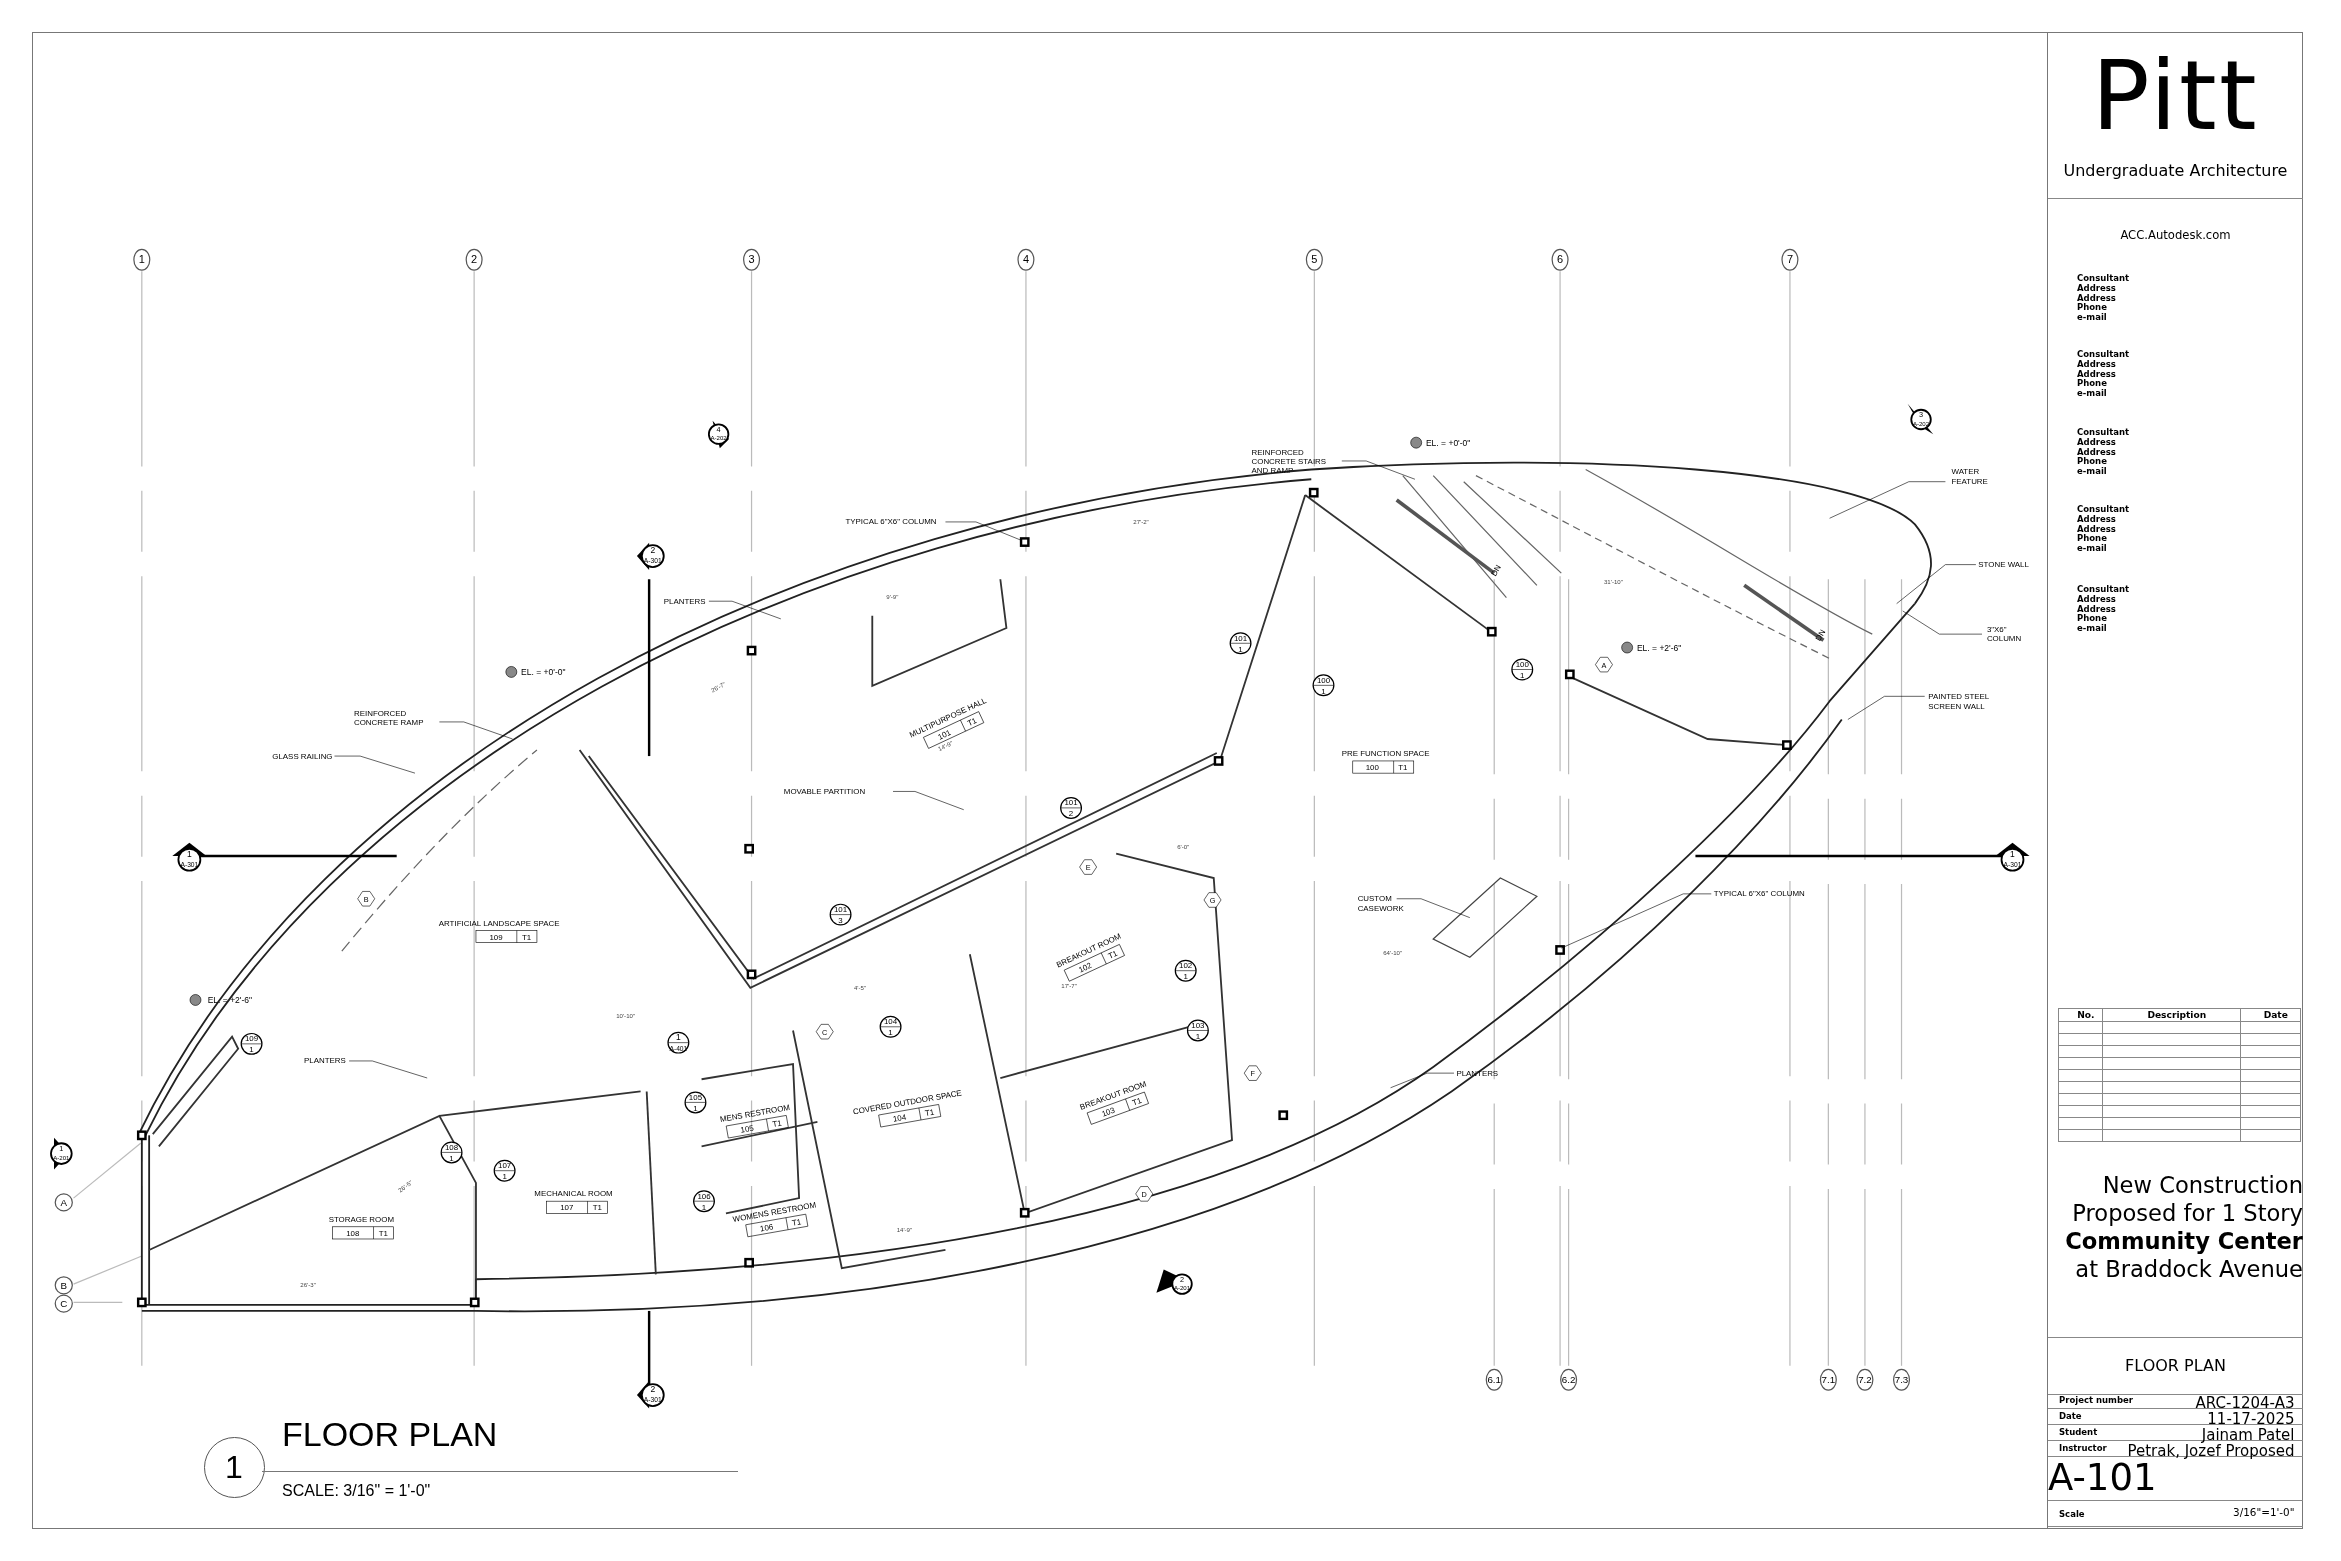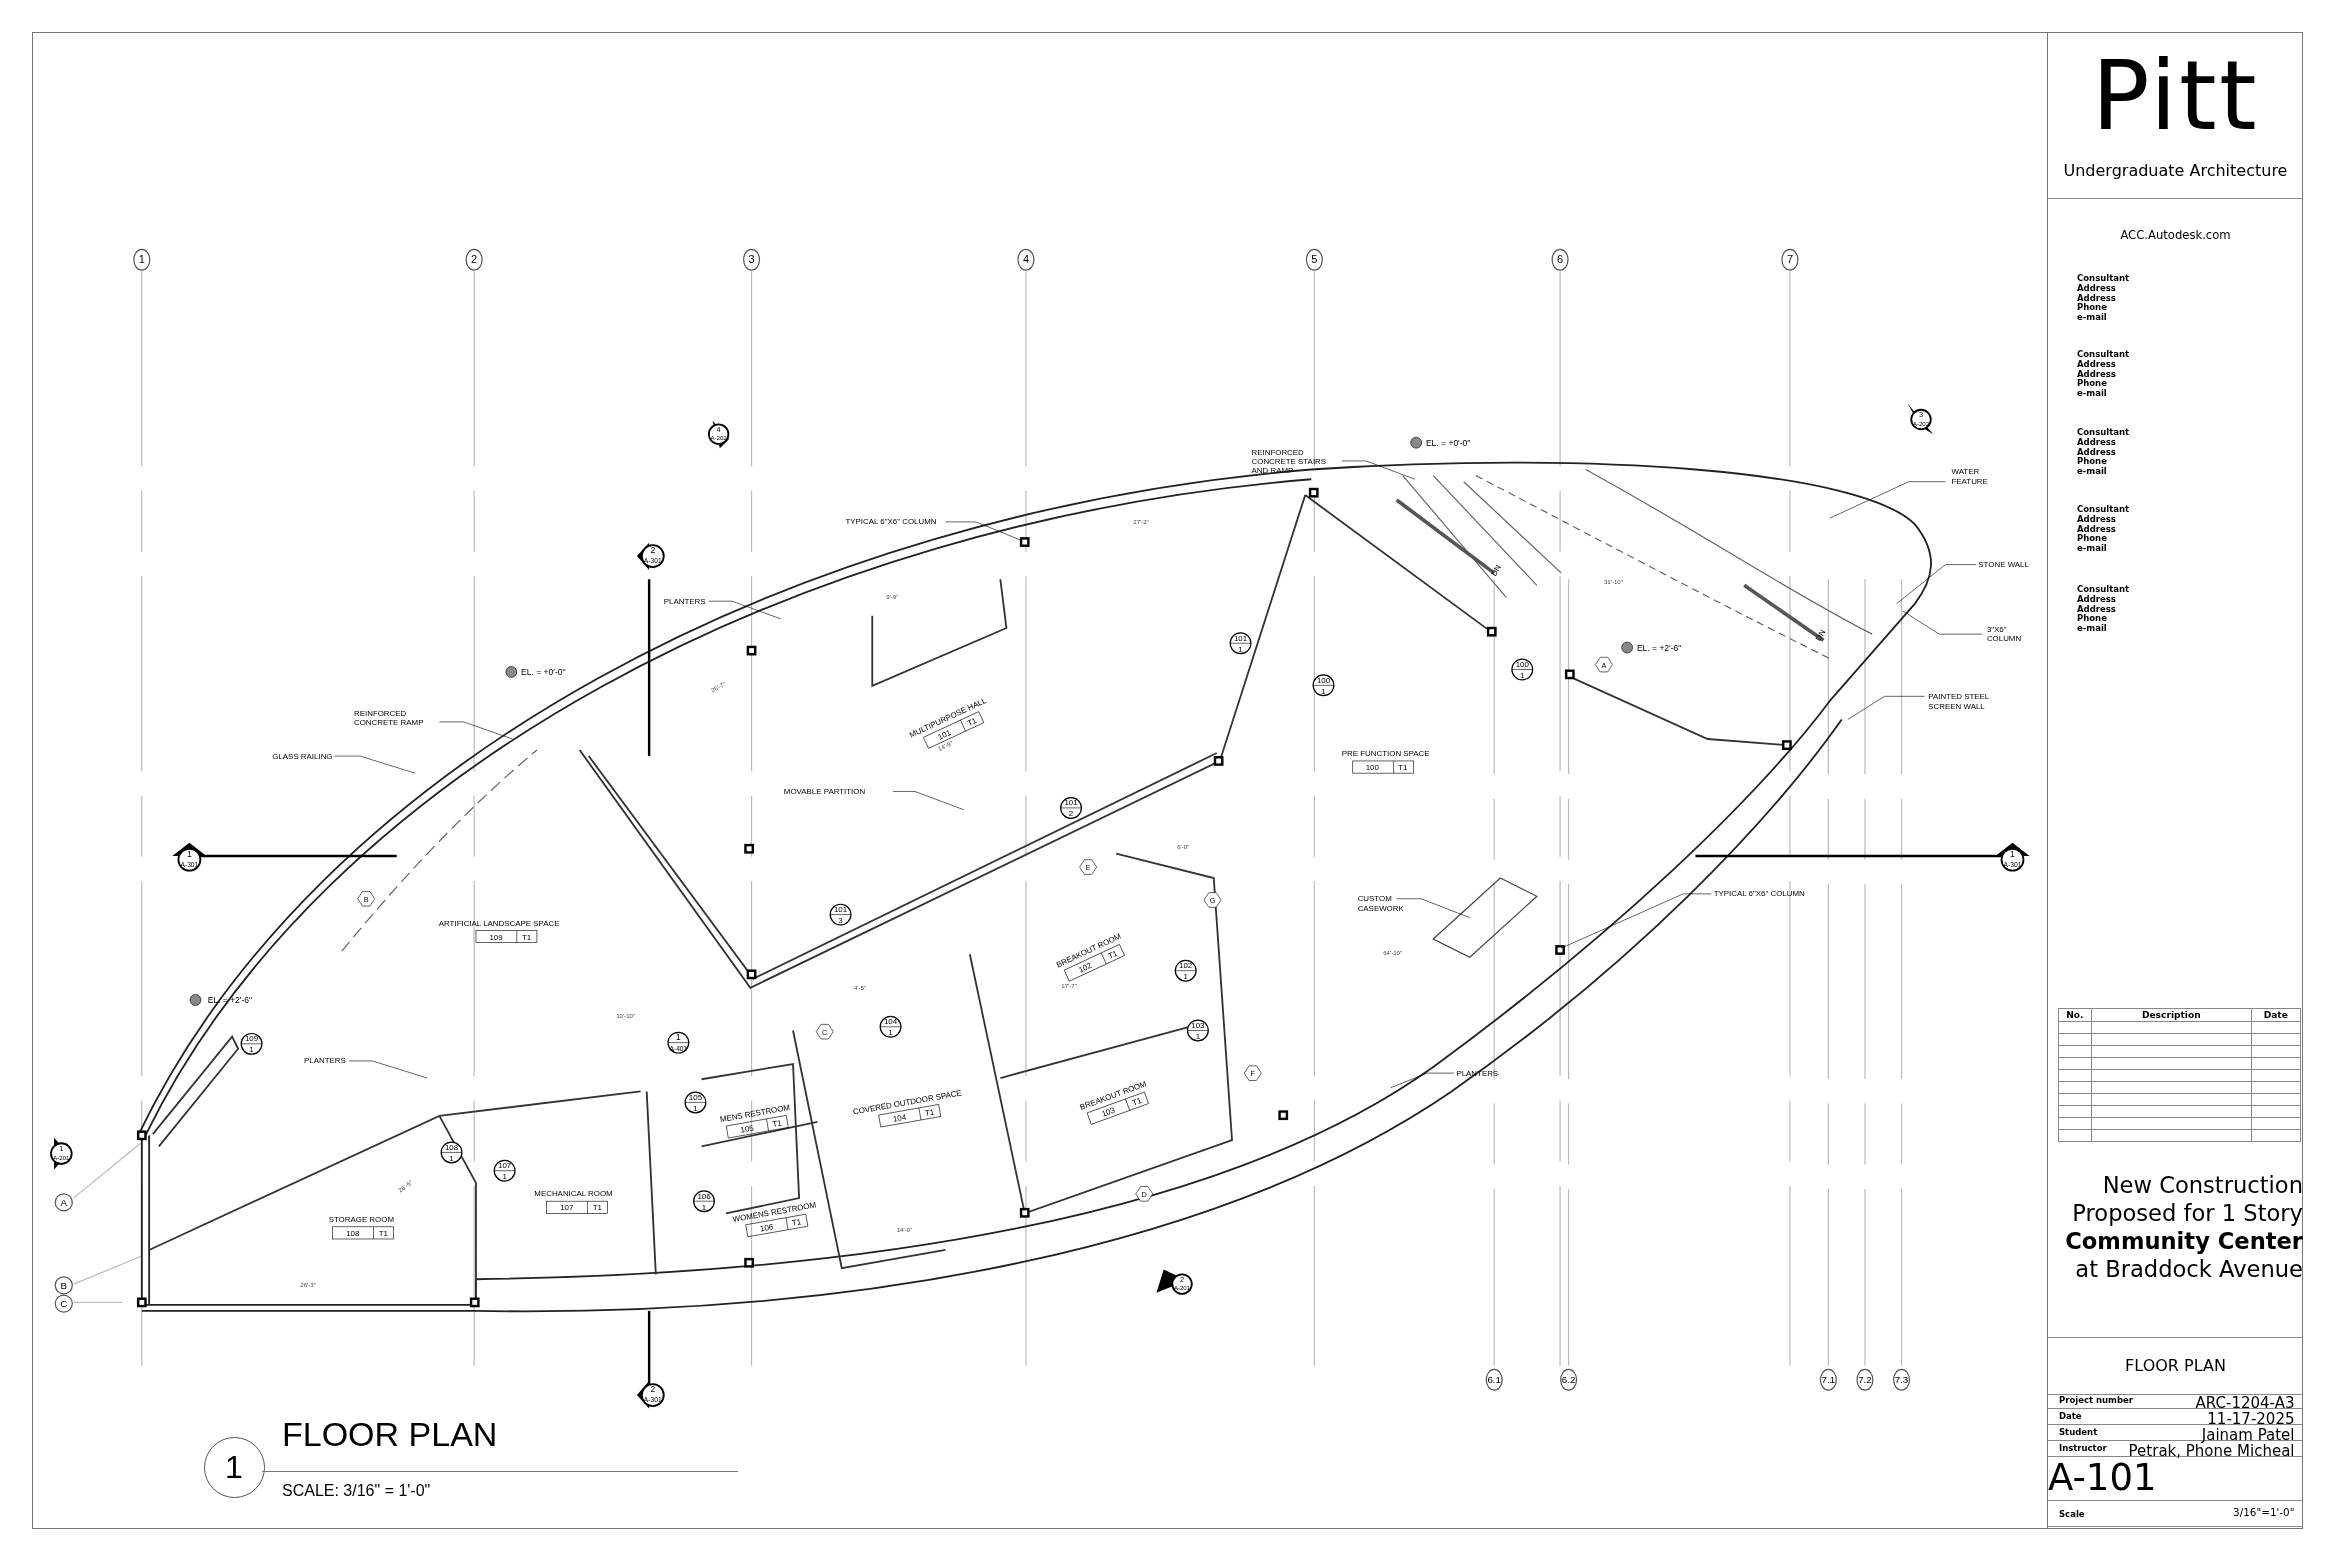--- a/index.html
+++ b/index.html
@@ -6,21 +6,21 @@
   body{width:2342px;height:1561px;position:relative;overflow:hidden;font-family:"DejaVu Sans",sans-serif;color:#000;}
   .sheet{position:absolute;left:32px;top:32px;width:2271px;height:1497px;border:1.8px solid #777;box-sizing:border-box;}
   .tb{position:absolute;left:2047px;top:32px;width:256px;height:1497px;border-left:1.8px solid #777;box-sizing:border-box;}
   .tb-logo{position:absolute;left:0;top:0;width:100%;height:166px;border-bottom:1.8px solid #888;text-align:center;}
   .tb-logo .big{font-size:96px;line-height:1;margin-top:16px;letter-spacing:2.4px;font-family:"DejaVu Sans",sans-serif;}
   .tb-logo .sub{font-size:16px;margin-top:17px;}
   .tb-web{position:absolute;left:0;top:196px;width:100%;text-align:center;font-size:11.6px;}
   .consult{position:absolute;left:29px;font-size:8.5px;line-height:9.8px;font-weight:bold;}
   .rev{position:absolute;left:9.8px;top:976px;width:243px;border-collapse:collapse;font-size:9.1px;}
   .rev td,.rev th{border:1.2px solid #888;height:11px;padding:0;}
-  .rev th{font-weight:bold;height:12.2px;}
+  .rev th{font-weight:bold;height:12.2px;padding-left:11px;}
   .proj{position:absolute;left:0;top:1139px;width:100%;text-align:right;font-size:22.6px;line-height:28px;}
   .proj .b{font-weight:bold;}
   .sheetname{position:absolute;left:0;top:1305px;width:100%;height:56px;border-top:1.8px solid #888;border-bottom:1.8px solid #888;text-align:center;font-size:16px;line-height:56px;}
   .info{position:absolute;left:0;width:100%;height:16px;border-bottom:1.8px solid #888;font-size:8.5px;font-weight:bold;box-sizing:border-box;}
   .info .k{position:absolute;left:11px;top:2.4px;}
   .info .v{position:absolute;right:8.5px;top:1.2px;font-weight:normal;font-size:15px;}
   .sheetno{position:absolute;left:0;top:1424px;width:100%;height:44px;border-bottom:1.8px solid #888;text-align:left;font-size:37px;line-height:44px;}
   .scale-row{position:absolute;left:0;top:1470px;width:100%;height:24.4px;border-bottom:1.8px solid #888;font-size:8.5px;font-weight:bold;}
   .scale-row .k{position:absolute;left:11px;top:7.3px;}
   .scale-row .v{position:absolute;right:8.5px;top:3.7px;font-weight:normal;font-size:10.4px;}
@@ -656,21 +656,21 @@
   <div class="info" style="top:1377px">
       <span class="k">Date</span>
       <span class="v">11-17-2025</span>
     </div>
   <div class="info" style="top:1393px">
       <span class="k">Student</span>
       <span class="v">Jainam Patel</span>
     </div>
   <div class="info" style="top:1409px">
       <span class="k">Instructor</span>
-      <span class="v">Petrak, Phone Micheal</span>
+      <span class="v">Petrak, Jozef Proposed</span>
     </div>
 
   <div class="sheetno">A-101</div>
   <div class="scale-row">
       <span class="k">Scale</span>
       <span class="v">3/16"=1'-0"</span>
     </div>
 </div>
 
 

